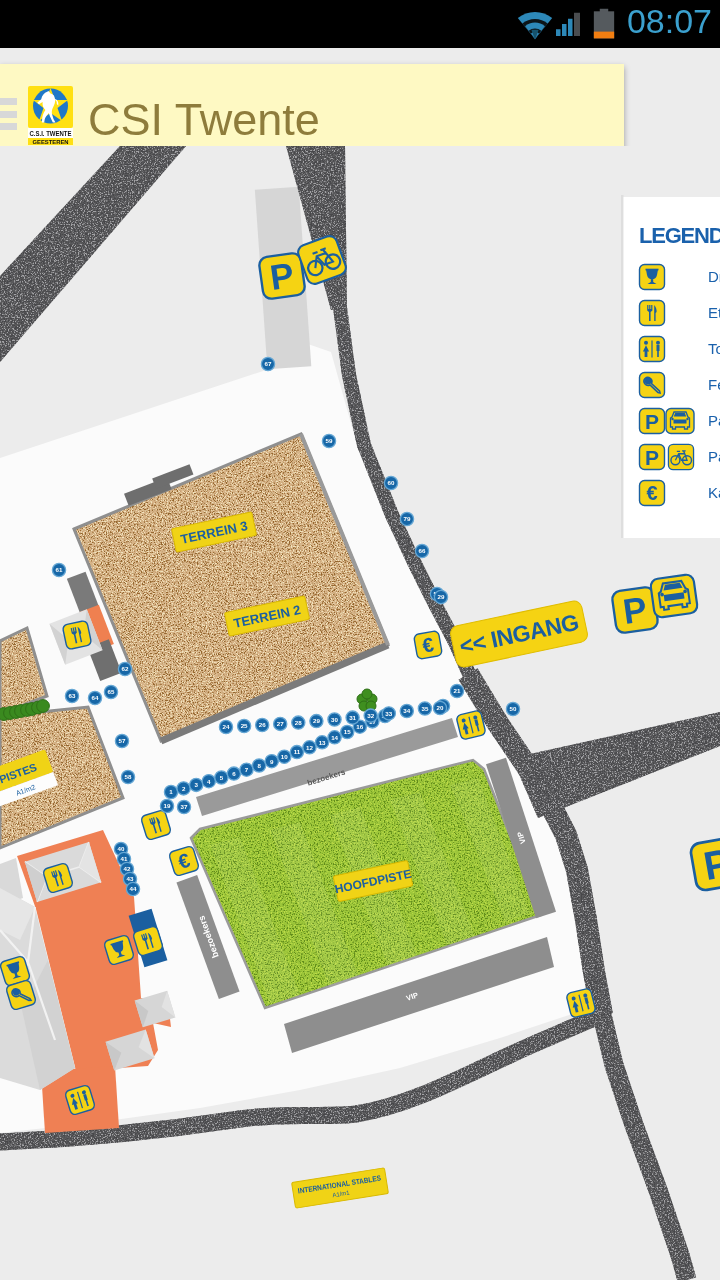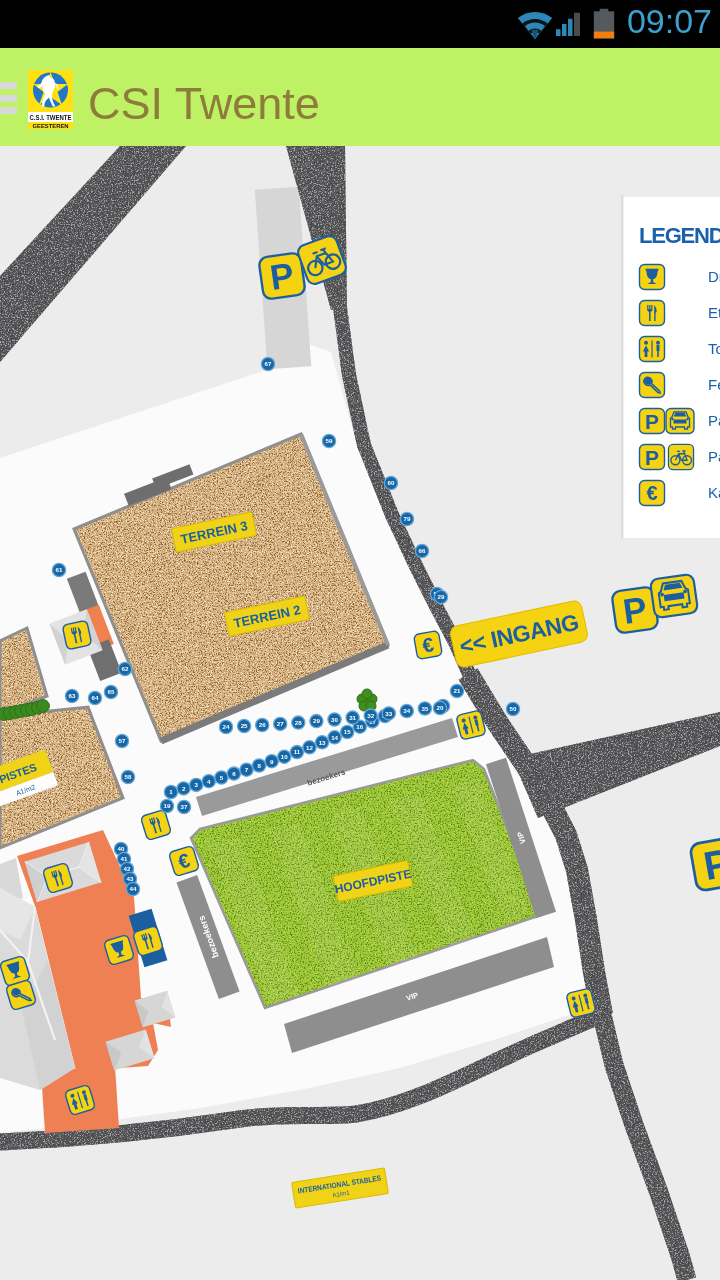--- a/index.html
+++ b/index.html
@@ -1,18 +1,18 @@
 <!DOCTYPE html>
 <html><head><meta charset="utf-8">
 <style>
 html,body{margin:0;padding:0;background:#000;}
 #screen{position:relative;width:720px;height:1280px;overflow:hidden;background:#ececec;font-family:"Liberation Sans",sans-serif;}
 #statusbar{position:absolute;left:0;top:0;width:720px;height:48px;background:#000;}
 #clock{position:absolute;right:8px;top:2px;font-size:34px;color:#3ba0ce;}
-#header{position:absolute;left:0;top:48px;width:720px;height:98px;background:#bef264;box-shadow:0 3px 6px rgba(0,0,0,0.35);}
+#header{position:absolute;left:0;top:64px;width:624px;height:98px;background:#fef9c3;box-shadow:0 3px 6px rgba(0,0,0,0.35);}
 #title{position:absolute;left:88px;top:30px;font-size:45px;color:#8e7c3c;}
 .hbar{position:absolute;left:-14px;width:31px;height:7px;background:#d8d8d8;}
 </style></head>
 <body>
 <div id="screen">
 
 <div id="statusbar">
 
 <svg style="position:absolute;left:516px;top:6px" width="38" height="35" viewBox="0 0 42 38">
 <path d="M21 36 L2 13 A30 30 0 0 1 40 13 Z" fill="#2d88b8"></path>
@@ -29,21 +29,21 @@
 <rect x="16" y="10" width="6" height="23" fill="#2d88b8"></rect>
 <rect x="24" y="2" width="8" height="31" fill="#4a4d50"></rect>
 </svg>
 
 <svg style="position:absolute;left:593px;top:7px" width="22" height="34" viewBox="0 0 26 36">
 <rect x="8" y="0" width="10" height="4" fill="#555a5e"></rect>
 <rect x="1" y="3" width="24" height="32" fill="#555a5e"></rect>
 <rect x="1" y="27" width="24" height="8" fill="#f27e11"></rect>
 </svg>
 
-<div id="clock">09:07</div>
+<div id="clock">08:07</div>
 </div>
 
 <div id="header">
 
 <div class="hbar" style="top:34px"></div>
 <div class="hbar" style="top:47px"></div>
 <div class="hbar" style="top:59px"></div>
 
 <svg style="position:absolute;left:28px;top:22px" width="45" height="59" viewBox="0 0 45 59">
 <rect x="0" y="0" width="45" height="42" rx="2" fill="#ffe012"></rect>

